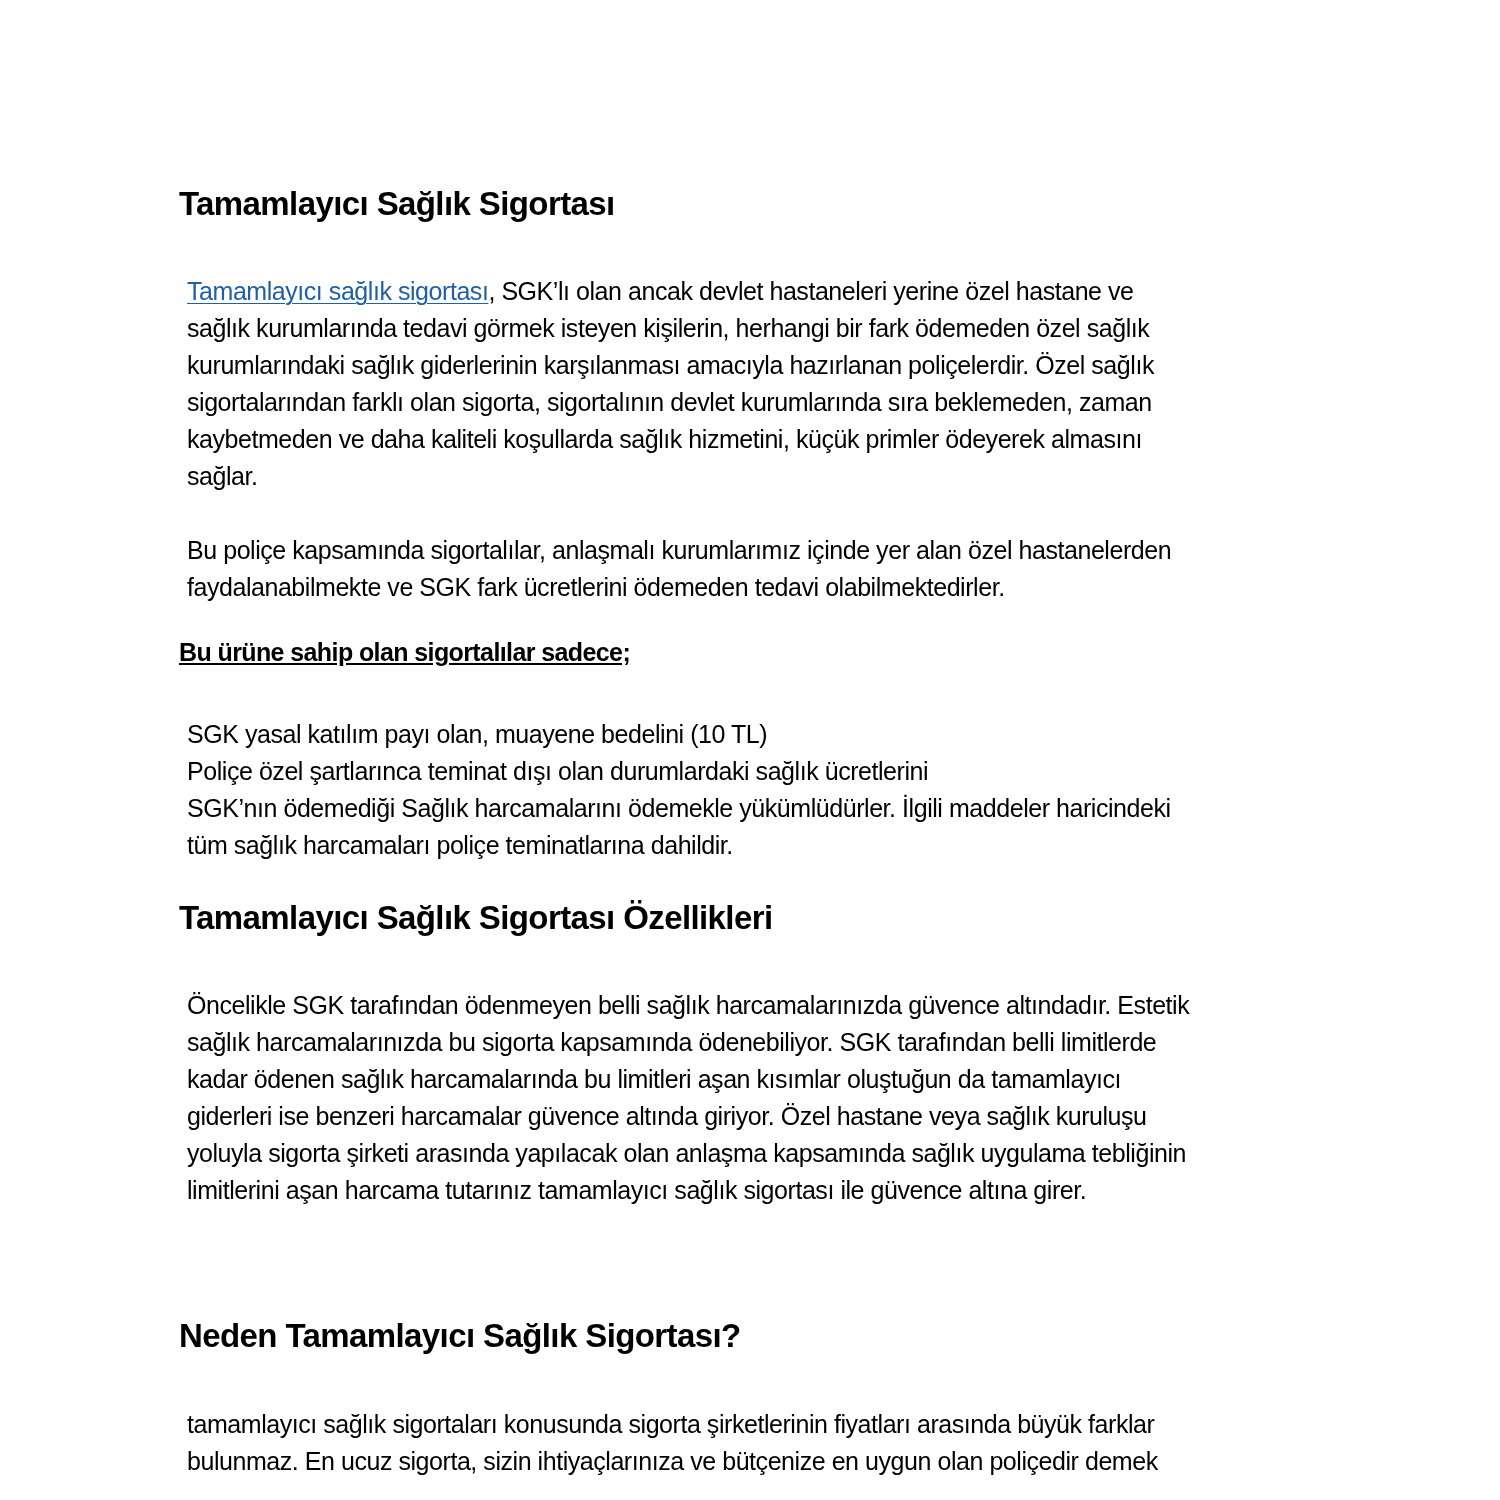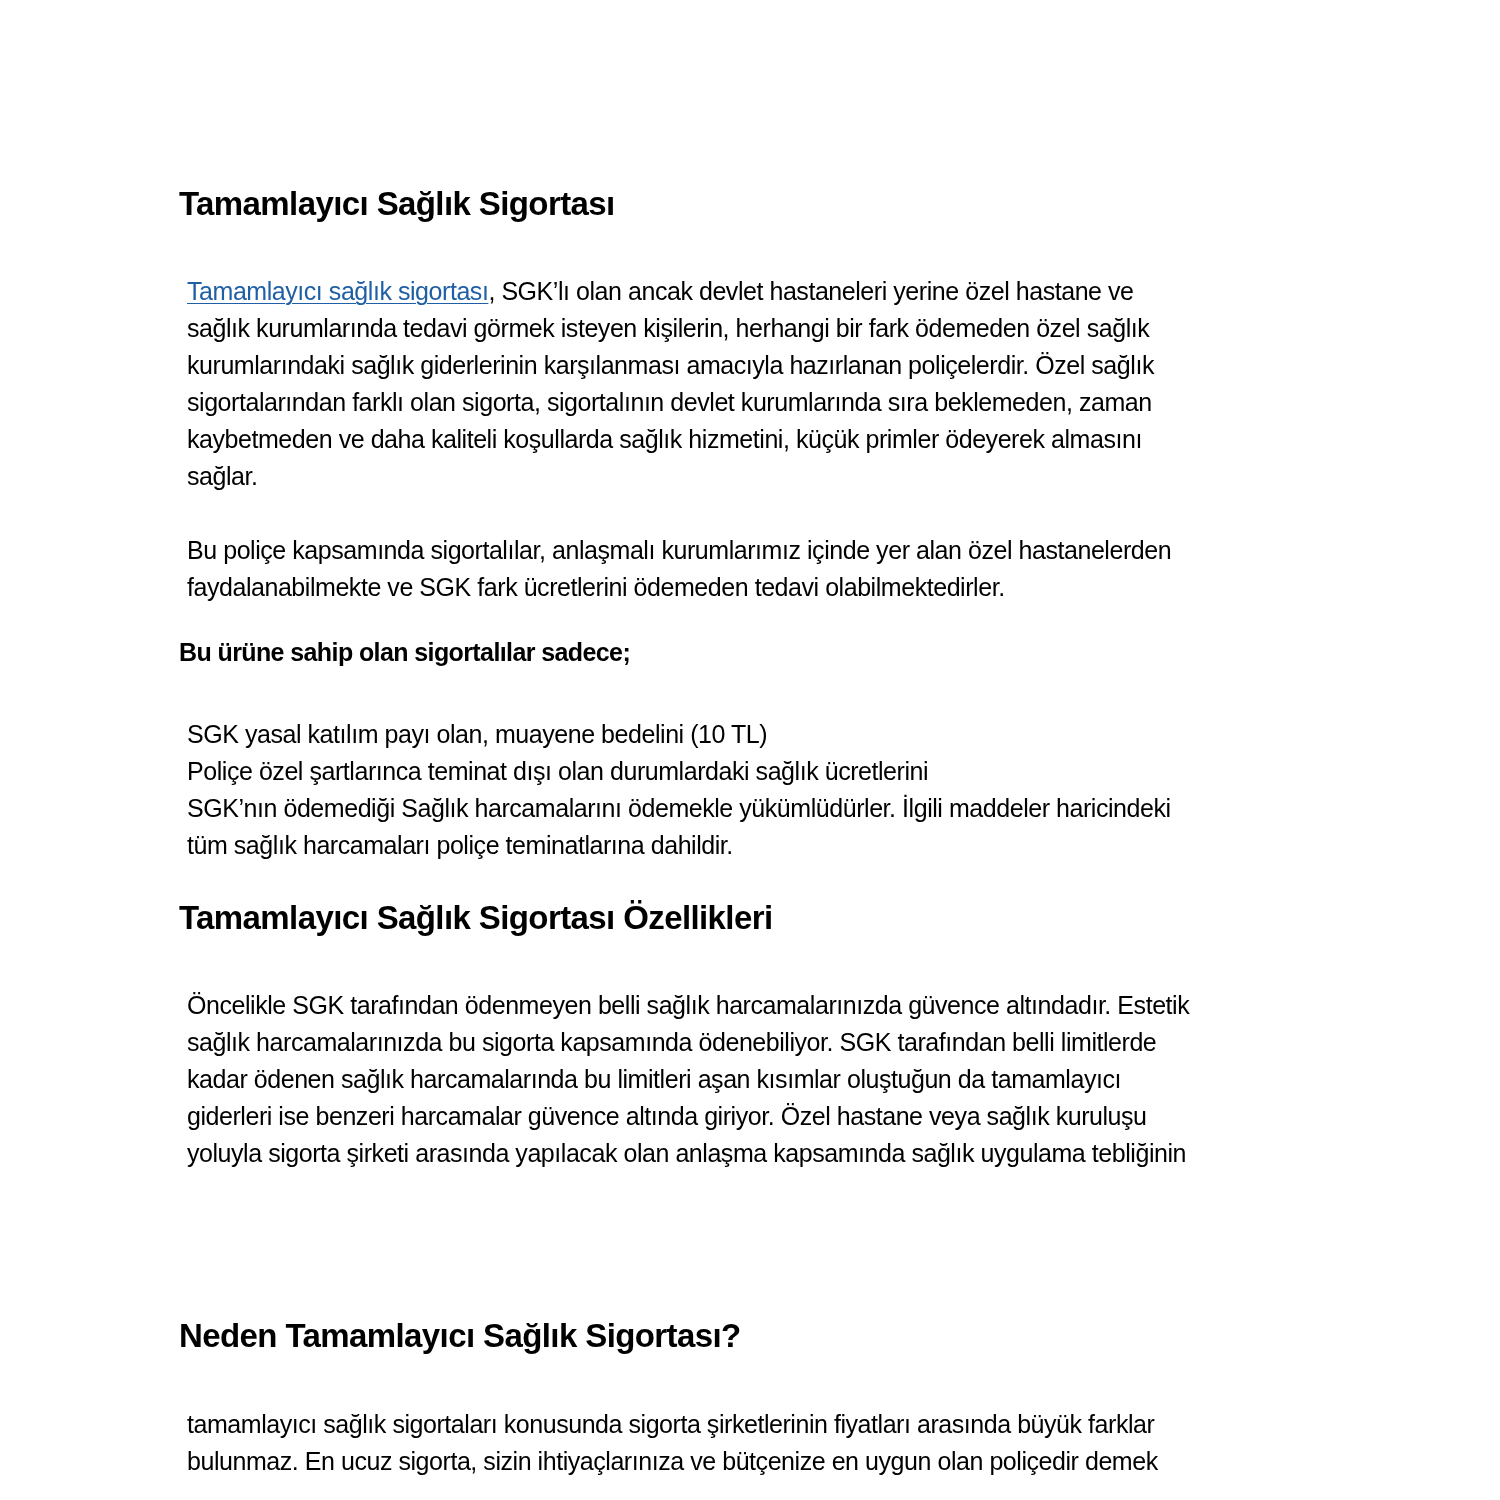--- a/index.html
+++ b/index.html
@@ -74,37 +74,38 @@
     <span class="line">sigortalarından farklı olan sigorta, sigortalının devlet kurumlarında sıra beklemeden, zaman</span>
     <span class="line">kaybetmeden ve daha kaliteli koşullarda sağlık hizmetini, küçük primler ödeyerek almasını</span>
     <span class="line">sağlar.</span>
   </div>
 
   <div class="para" style="top:524px;">
     <span class="line">Bu poliçe kapsamında sigortalılar, anlaşmalı kurumlarımız içinde yer alan özel hastanelerden</span>
     <span class="line">faydalanabilmekte ve SGK fark ücretlerini ödemeden tedavi olabilmektedirler.</span>
   </div>
 
-  <p class="bold-line" style="top:634px;">Bu ürüne sahip olan sigortalılar sadece;</p>
+  <p class="bold-line" style="top:634px;text-decoration:underline;">Bu ürüne sahip olan sigortalılar sadece;</p>
 
   <div class="para" style="top:708px;">
     <span class="line">SGK yasal katılım payı olan, muayene bedelini (10 TL)</span>
     <span class="line">Poliçe özel şartlarınca teminat  dışı olan durumlardaki sağlık ücretlerini</span>
     <span class="line">SGK’nın ödemediği Sağlık harcamalarını ödemekle yükümlüdürler. İlgili maddeler haricindeki</span>
     <span class="line">tüm sağlık harcamaları poliçe teminatlarına dahildir.</span>
   </div>
 
   <h2 class="h1" style="top:898px;">Tamamlayıcı Sağlık Sigortası Özellikleri</h2>
 
   <div class="para" style="top:979px;">
     <span class="line">Öncelikle SGK tarafından ödenmeyen belli sağlık harcamalarınızda güvence altındadır. Estetik</span>
     <span class="line">sağlık harcamalarınızda bu sigorta kapsamında ödenebiliyor. SGK tarafından belli limitlerde</span>
     <span class="line">kadar ödenen sağlık harcamalarında bu limitleri aşan kısımlar oluştuğun da tamamlayıcı</span>
     <span class="line">giderleri ise benzeri harcamalar güvence altında giriyor. Özel hastane veya sağlık kuruluşu</span>
     <span class="line">yoluyla sigorta şirketi arasında yapılacak olan anlaşma kapsamında sağlık uygulama tebliğinin</span>
+    <span class="line">limitlerini aşan harcama tutarınız tamamlayıcı sağlık sigortası ile güvence altına girer.</span>
   </div>
 
   <h2 class="h1" style="top:1316px;">Neden Tamamlayıcı Sağlık Sigortası?</h2>
 
   <div class="para" style="top:1398px;">
     <span class="line">tamamlayıcı sağlık sigortaları konusunda sigorta şirketlerinin fiyatları arasında büyük farklar</span>
     <span class="line">bulunmaz. En ucuz sigorta, sizin ihtiyaçlarınıza ve bütçenize en uygun olan poliçedir demek</span>
   </div>
 
 </div>

